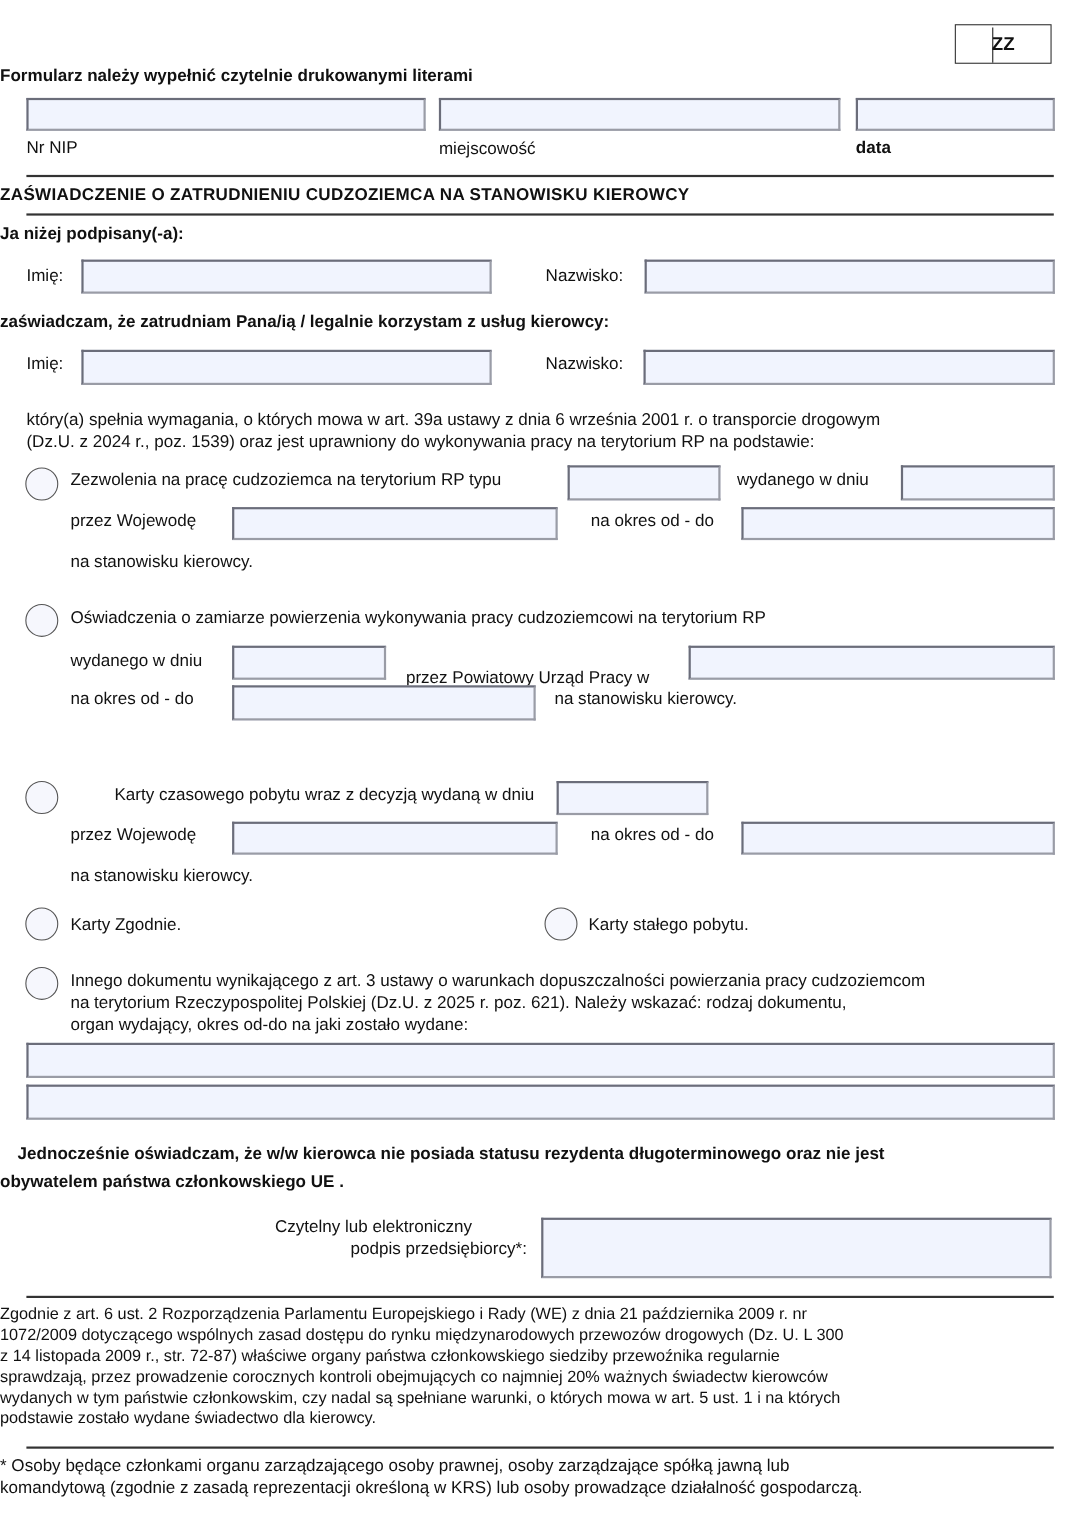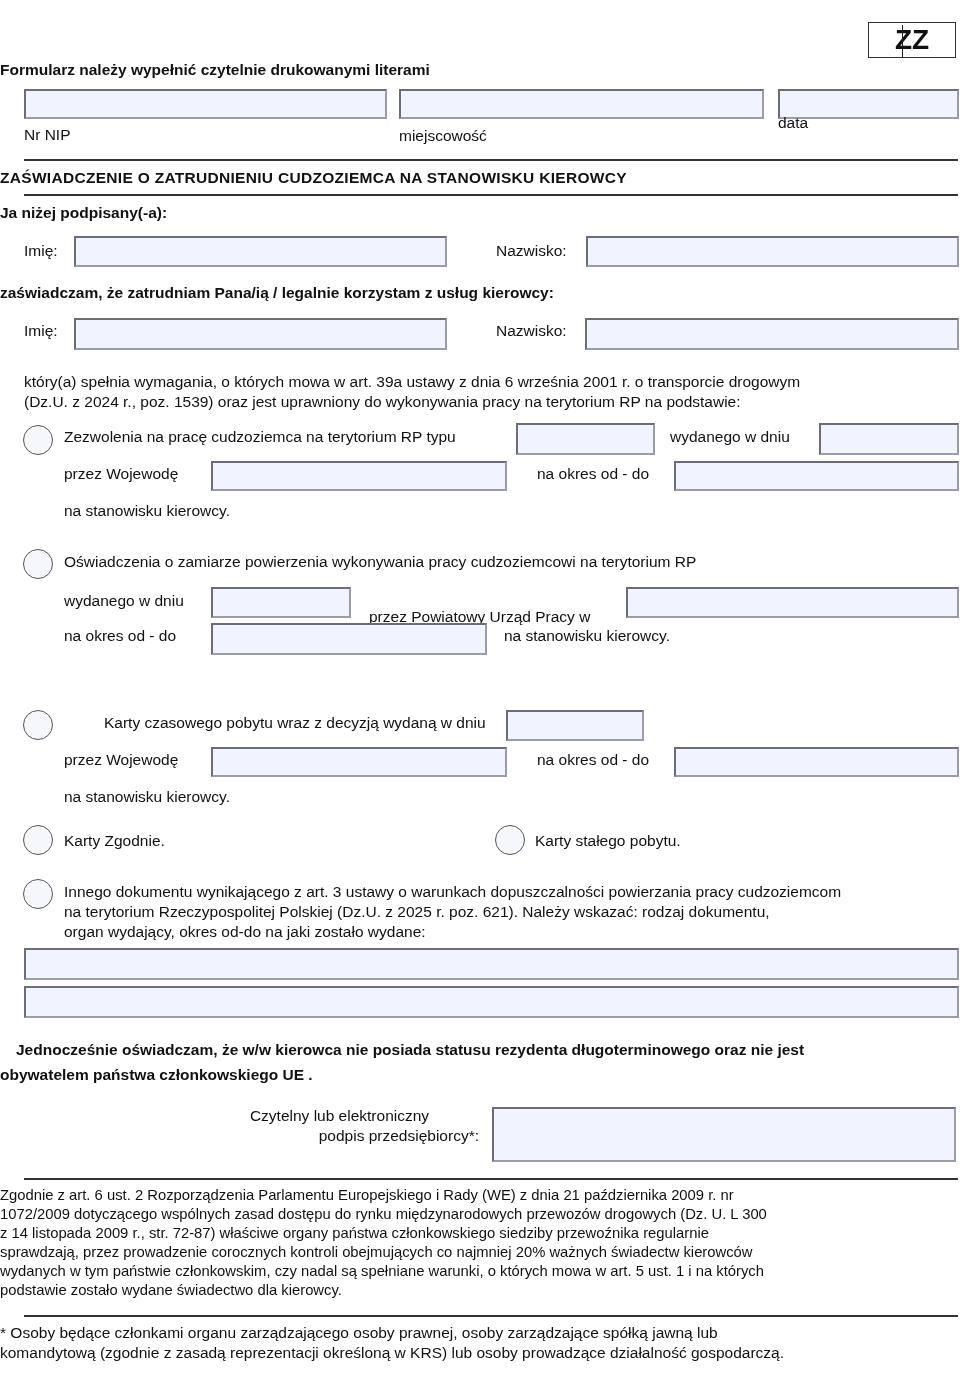--- a/index.html
+++ b/index.html
@@ -4,41 +4,41 @@
 <style>
   html, body { margin:0; padding:0; background:#ffffff; }
   body { width:979px; height:1377px; position:relative; overflow:hidden;
          font-family:"Liberation Sans", "DejaVu Sans", sans-serif; color:#111; font-size:15px; }
   .field { position:absolute; background:#f1f4fe; border:2px solid #6b6d7a; border-right-color:#9a9ca6; border-bottom-color:#9a9ca6; box-sizing:border-box; }
   .txt { position:absolute; white-space:nowrap; font-size:15.5px; line-height:18px; }
   .bold { font-weight:bold; }
   .center { text-align:left; }
   .hr { position:absolute; left:24px; width:934px; height:2px; background:#333; }
   .radio { position:absolute; width:30px; height:30px; box-sizing:border-box; border:1.6px solid #555; border-radius:50%; background:#f6f7fd; }
-  .zz { position:absolute; left:868px; top:22px; width:88px; height:36px; border:1.5px solid #333; box-sizing:border-box; font-weight:bold; font-size:28px; text-align:center; line-height:33px; }
+  .zz { position:absolute; left:868px; top:22px; width:88px; height:36px; border:1.5px solid #333; box-sizing:border-box; font-weight:bold; font-size:17px; text-align:center; line-height:33px; }
   .zz .cursor { position:absolute; left:33px; top:2px; width:1px; height:32px; background:#222; }
   .small { font-size:14.8px; line-height:19.5px; }
 </style>
 </head>
 <body>
 
 <div class="zz">
   <span class="cursor"></span>
   <span>ZZ</span>
 </div>
 
 <div class="txt bold center" style="left:0; width:979px; top:61px;">Formularz należy wypełnić czytelnie drukowanymi literami</div>
 
 <div class="field" style="left:24px; top:89px; width:363px; height:30px;"></div>
 <div class="field" style="left:399px; top:89px; width:365px; height:30px;"></div>
 <div class="field" style="left:778px; top:89px; width:181px; height:30px;"></div>
 
 <div class="txt center" style="left:24px; width:363px; top:126px;">Nr NIP</div>
 <div class="txt center" style="left:399px; width:365px; top:127px;">miejscowość</div>
-<div class="txt center" style="left:778px; width:181px; top:114px;">data</div>
+<div class="txt center" style="left:778px; width:181px; top:126px;font-weight:bold;">data</div>
 
 <div class="hr" style="top:159px;"></div>
 <div class="txt bold center" style="left:0; width:979px; top:169px; letter-spacing:0.3px;">ZAŚWIADCZENIE O ZATRUDNIENIU CUDZOZIEMCA NA STANOWISKU KIEROWCY</div>
 <div class="hr" style="top:194px;"></div>
 
 <div class="txt bold center" style="left:0; width:979px; top:204px;">Ja niżej podpisany(-a):</div>
 <div class="txt" style="left:24px; top:242px;">Imię:</div>
 <div class="field" style="left:74px; top:236px; width:373px; height:31px;"></div>
 <div class="txt" style="left:496px; top:242px;">Nazwisko:</div>
 <div class="field" style="left:586px; top:236px; width:373px; height:31px;"></div>

